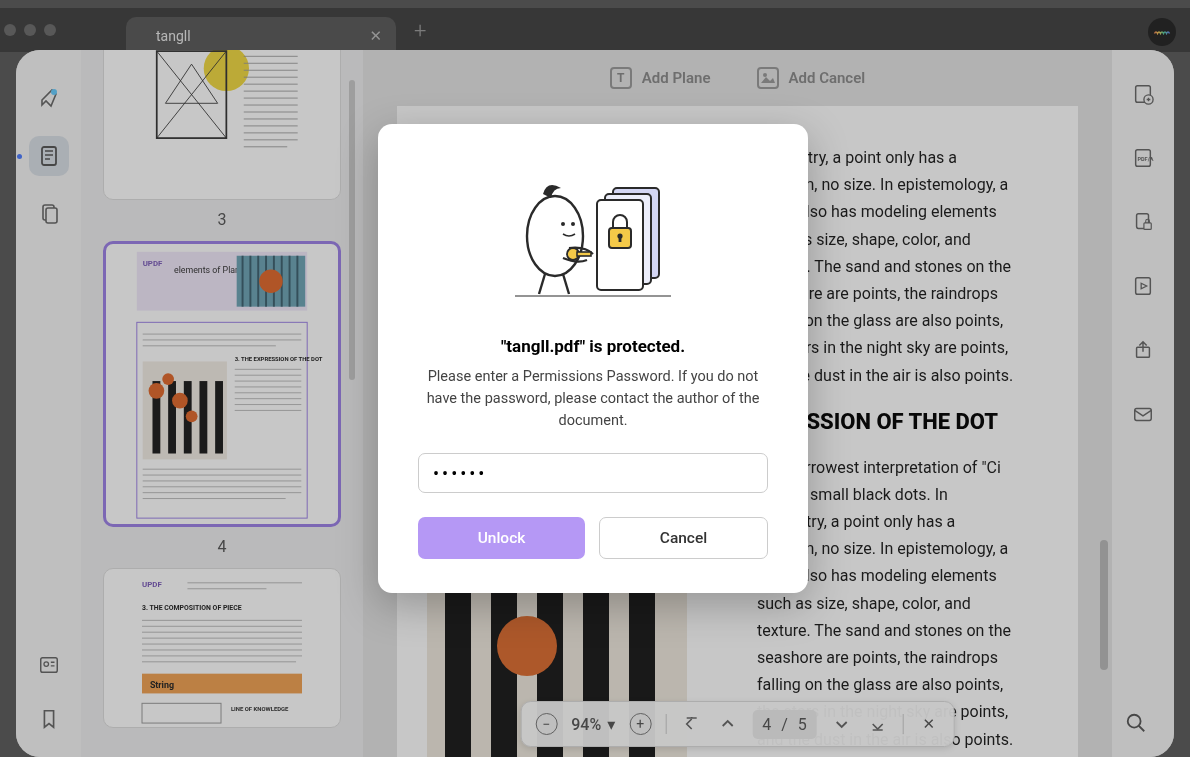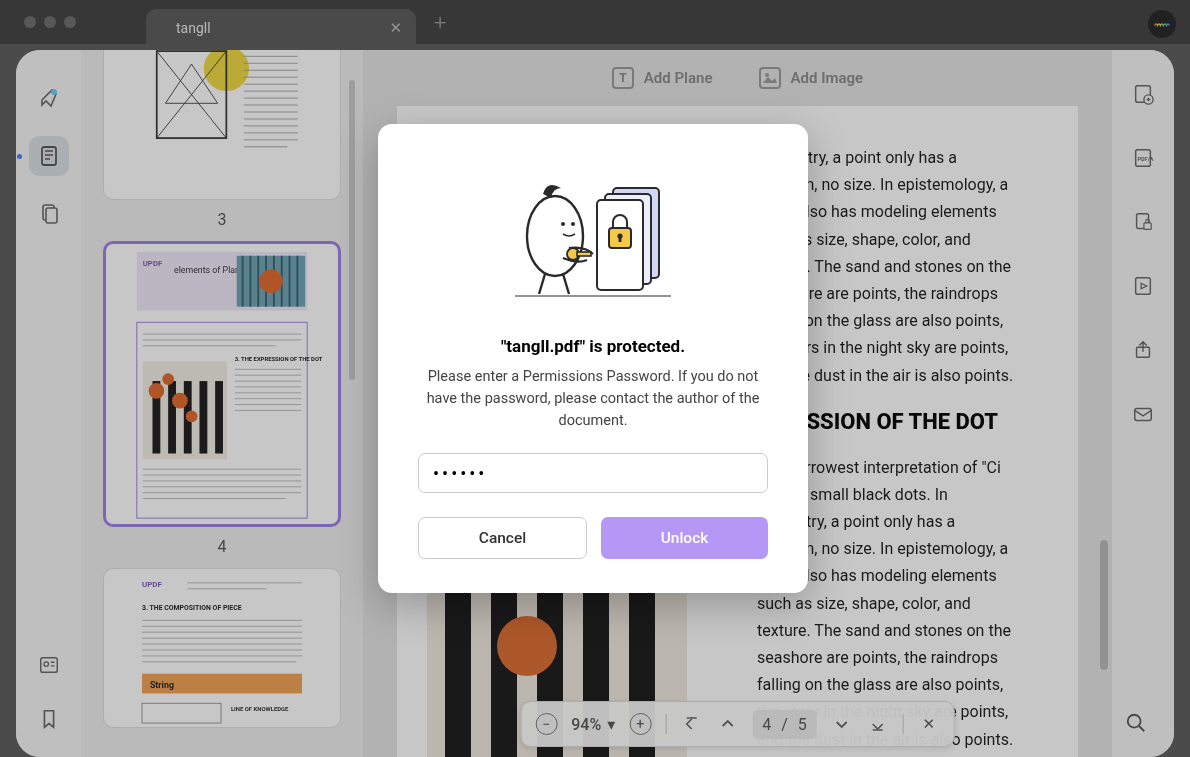--- a/index.html
+++ b/index.html
@@ -1,19 +1,19 @@
 <!DOCTYPE html>
 <html><head>
 <meta charset="utf-8">
 <style>
 * { margin:0; padding:0; box-sizing:border-box; font-family:-apple-system,BlinkMacSystemFont,"Segoe UI",Roboto,sans-serif; }
 body { background:#5a5a5a; overflow:hidden; width:1190px; height:757px; position:relative; }
 
 
-.titlebar { height:44px; background:#3f3f3f; display:flex; align-items:center; padding-left:24px; position:relative; }
+.titlebar { height:44px; background:#3f3f3f; display:flex; align-items:center; padding-left:4px; position:relative;margin-top:8px; }
 .traffic { display:flex; gap:8px; margin-right:70px; }
 .traffic-dot { width:12px; height:12px; border-radius:50%; background:#6b6b6b; }
 .tab { background:#585858; height:38px; margin-top:12px; border-radius:10px 10px 0 0; padding:0 40px 0 30px; display:flex; align-items:center; color:#e8e8e8; font-size:14px; position:relative; min-width:270px; }
 .tab-close { position:absolute; right:14px; color:#bbb; font-size:15px; cursor:pointer; }
 .new-tab { color:#9a9a9a; font-size:22px; font-weight:300; margin-left:18px; cursor:pointer; }
 .brand { position:absolute; right:14px; top:10px; width:28px; height:28px; border-radius:50%; background:#222; display:flex; align-items:center; justify-content:center; }
 .brand svg { width:18px; }
 
 
 .window { position:absolute; left:16px; top:50px; width:1158px; height:707px; background:#eaeaea; border-radius:24px; display:flex; overflow:hidden; }
@@ -259,21 +259,21 @@
         <div class="tool-icon">T</div>
         <span>Add Plane</span>
       </div>
       <div class="tool-btn">
         <div class="tool-icon" style="position:relative">
           <svg width="16" height="16" viewBox="0 0 16 16">
               <circle cx="5" cy="5" r="2" fill="#999"></circle>
               <path d="M1 13 L6 7 L10 11 L13 8 L15 13 Z" fill="#999"></path>
             </svg>
         </div>
-        <span>Add Image</span>
+        <span>Add Cancel</span>
       </div>
     </div>
     <div class="page">
       <p style="margin-left:300px">…eometry, a point only has a position, no size. In epistemology, a point also has modeling elements such as size, shape, color, and texture. The sand and stones on the seashore are points, the raindrops falling on the glass are also points, the stars in the night sky are points, and the dust in the air is also points.</p>
       <div class="page-heading">…PRESSION OF THE DOT</div>
       <p style="margin-left:300px">The narrowest interpretation of "Ci Hai" is: small black dots. In geometry, a point only has a position, no size. In epistemology, a point also has modeling elements such as size, shape, color, and texture. The sand and stones on the seashore are points, the raindrops falling on the glass are also points, the stars in the night sky are points, and the dust in the air is also points.</p>
 
       <svg class="page-graphic" viewBox="0 0 260 300">
         <rect x="0" y="0" width="260" height="300" fill="#efe9de"></rect>
         <g fill="#171717">
@@ -406,16 +406,16 @@
       <line x1="42" y1="104" x2="36" y2="124" stroke="#2a2a2a" stroke-width="2.4"></line>
       <line x1="60" y1="104" x2="66" y2="124" stroke="#2a2a2a" stroke-width="2.4"></line>
 
       <line x1="12" y1="126" x2="168" y2="126" stroke="#2a2a2a" stroke-width="1.2"></line>
     </svg>
   </div>
   <div class="dlg-title">"tangll.pdf" is protected.</div>
   <div class="dlg-msg">Please enter a Permissions Password. If you do not have the password, please contact the author of the document.</div>
   <input class="dlg-input" type="password" value="••••••" style="">
   <div class="dlg-buttons">
+    <button class="dlg-btn dlg-unlock">Unlock</button>
     <button class="dlg-btn dlg-cancel">Cancel</button>
-    <button class="dlg-btn dlg-unlock">Unlock</button>
   </div>
 </div>
 
 </body></html>

